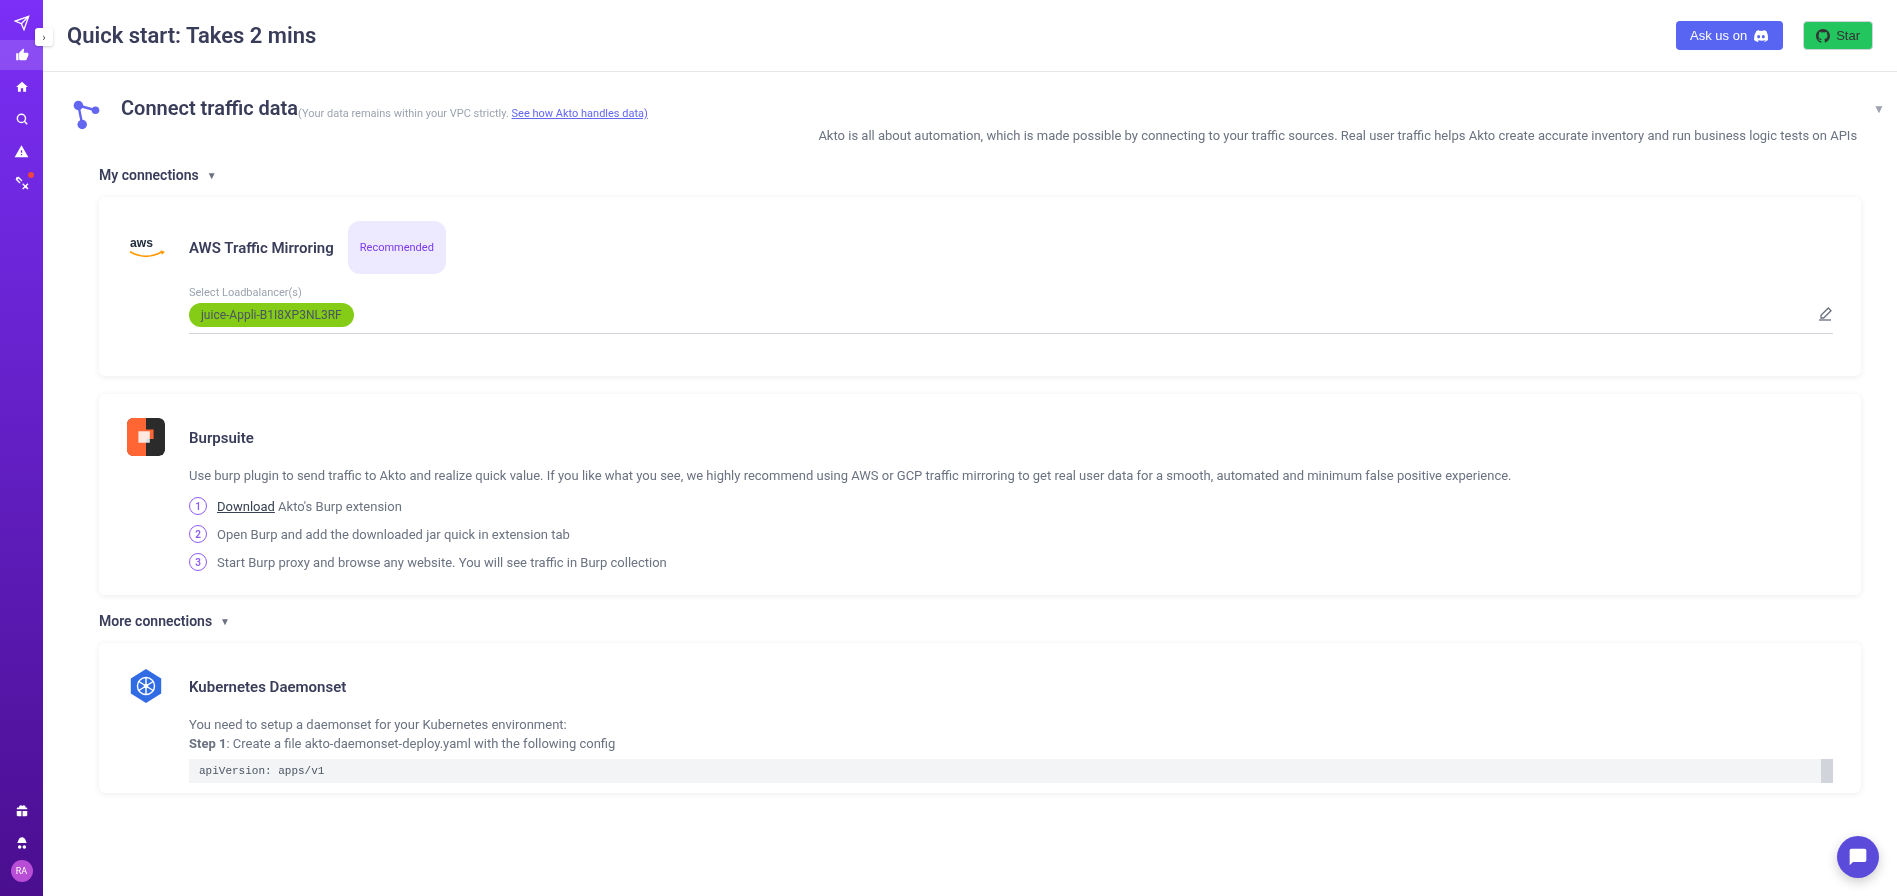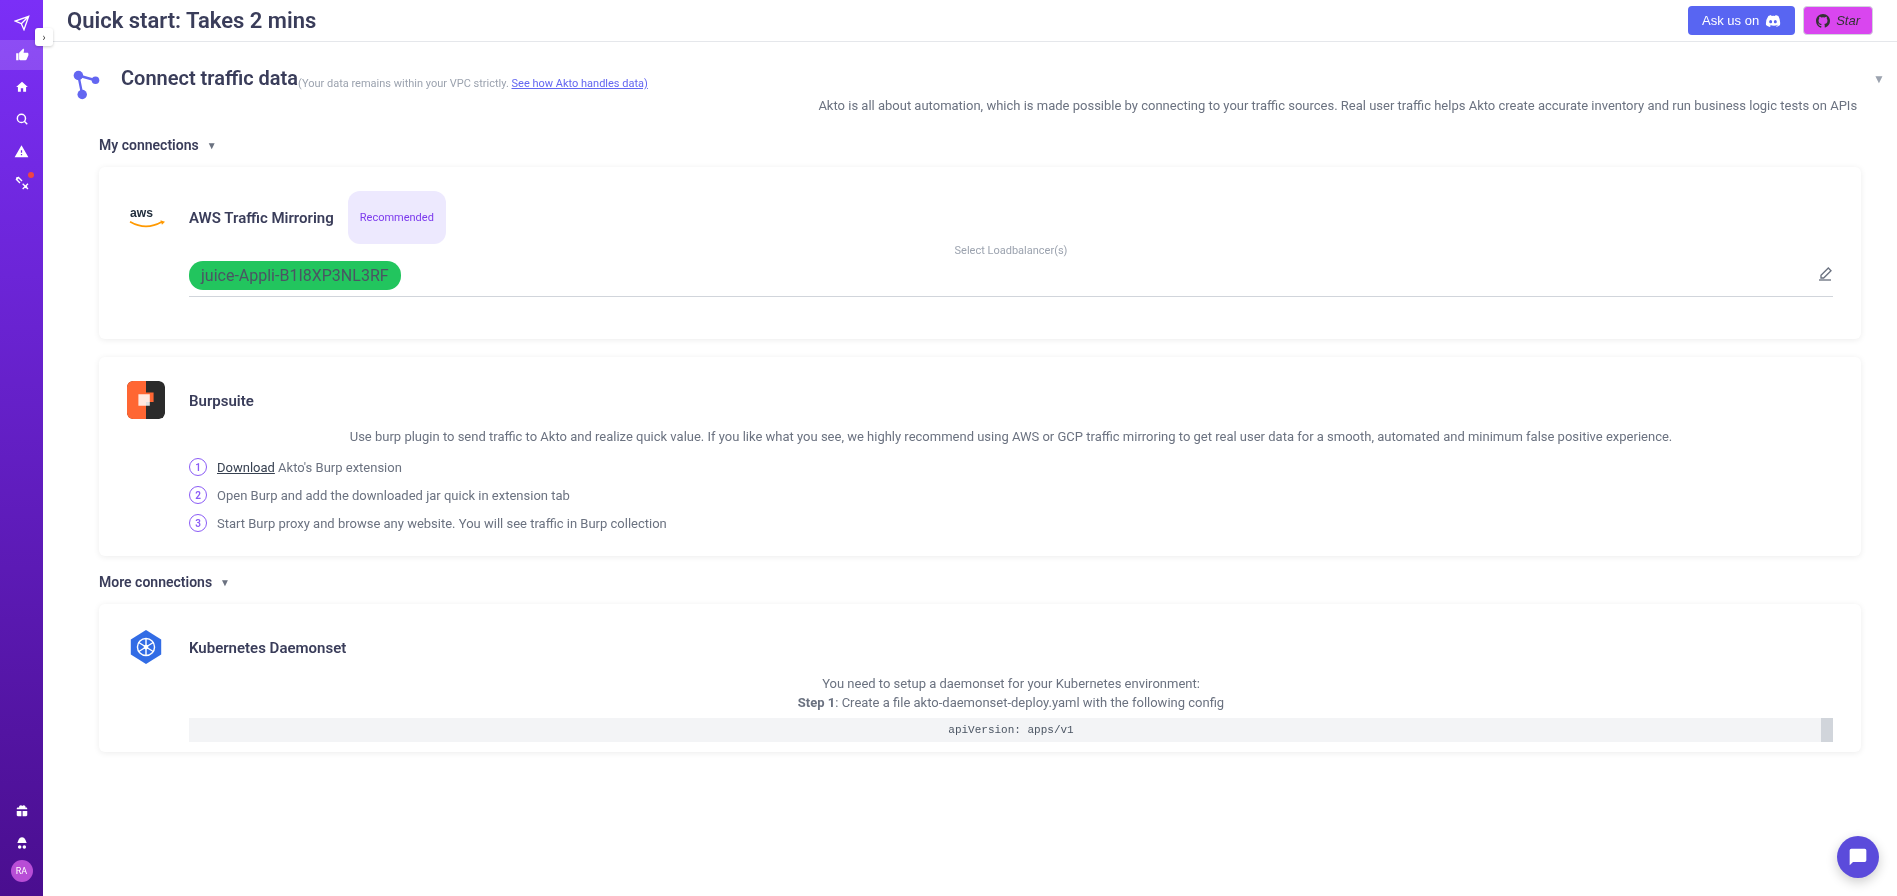--- a/index.html
+++ b/index.html
@@ -70,61 +70,60 @@
 
 .main {
   margin-left: 43px;
   flex: 1;
   display: flex;
   flex-direction: column;
 }
 
 
 .header {
-  height: 42px;
+  height: 72px;
   border-bottom: 1px solid #e5e7eb;
   display: flex;
   align-items: center;
   padding: 0 24px;
 }
 .header-title {
   font-size: 22px;
   font-weight: 600;
   color: #3a3d5a;
 }
 .header-actions {
   margin-left: auto;
   display: flex;
-  gap: 8px;
+  gap: 20px;
 }
 .btn-discord {
   background: #5865f2;
   color: #fff;
   border: none;
   padding: 7px 14px;
   border-radius: 4px;
   font-size: 13px;
   font-weight: 500;
   cursor: pointer;
   display: flex;
   align-items: center;
   gap: 6px;
 }
 .btn-star {
-  background: #d946ef;
+  background: #22c55e;
   color: #333;
   border: 1px solid #d1d5db;
   padding: 6px 12px;
   border-radius: 4px;
   font-size: 13px;
   cursor: pointer;
   display: flex;
   align-items: center;
   gap: 6px;
-  font-style: italic;
 }
 
 
 .content {
   padding: 24px 12px 24px 24px;
   flex: 1;
   overflow-y: auto;
 }
 .section-header {
   display: flex;
@@ -205,33 +204,33 @@
   gap: 14px;
 }
 .card-title { font-size: 15px; font-weight: 600; color: #3a3d5a; }
 .badge {
   background: #ede9fe;
   color: #7c3aed;
   font-size: 11px;
   padding: 20px 12px;
   border-radius: 12px;
 }
-.card-body { margin-left: 62px; margin-top: 0; text-align: center; }
+.card-body { margin-left: 62px; margin-top: 12px; }
 .field-label { font-size: 11px; color: #9ca3af; margin-bottom: 4px; }
 .field-row {
   display: flex;
   align-items: center;
   border-bottom: 1px solid #d1d5db;
   padding-bottom: 6px;
   margin-bottom: 18px;
 }
 .chip {
-  background: #22c55e;
+  background: #84cc16;
   color: #4b5563;
-  font-size: 16px;
+  font-size: 12px;
   padding: 5px 12px;
   border-radius: 14px;
 }
 .edit-icon {
   margin-left: auto;
   color: #6b7280;
   cursor: pointer;
   font-size: 14px;
 }
 .info-text { font-size: 13px; color: #6b7280; }

